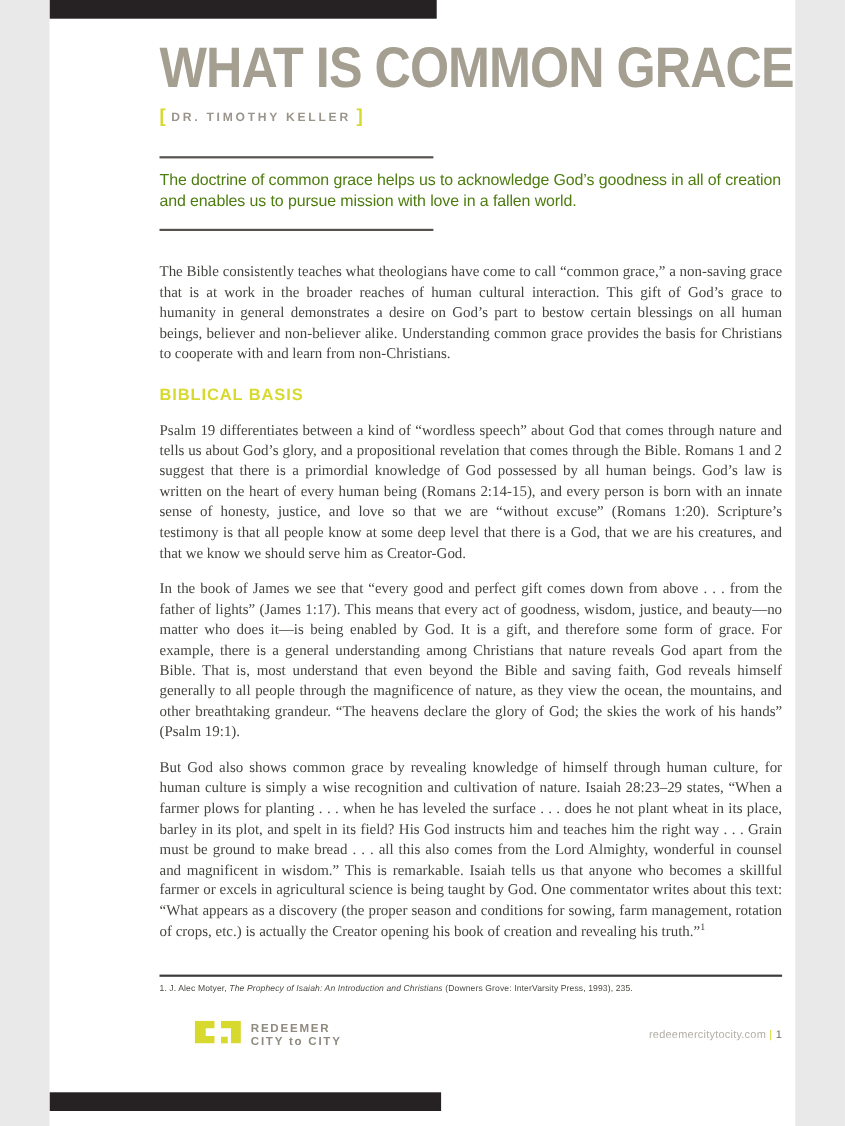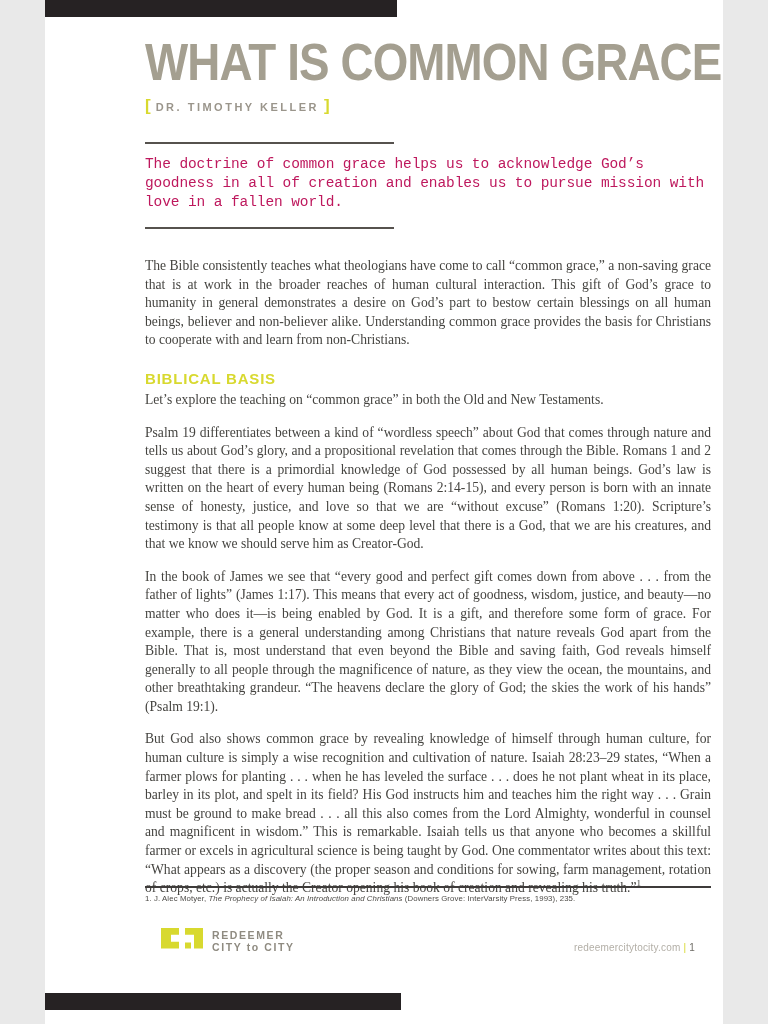--- a/index.html
+++ b/index.html
@@ -62,24 +62,24 @@
   }
   .rule {
     width: 249px;
     height: 0;
     border-top: 2px solid #56524e;
   }
   .rule-1 { margin-top: 25px; }
   .rule-2 { margin-top: 15px; }
   .deck {
     margin-top: 11px;
-    font-family: Liberation Mono, monospace;
+    font-family: Liberation Sans, sans-serif;
     font-size: 14.5px;
     line-height: 19px;
-    color: #be185d;
+    color: #4d7c0f;
     letter-spacing: -0.1px;
   }
   .body-copy {
     font-family: "Liberation Serif", serif;
     font-size: 13.6px;
     line-height: 18.6px;
     color: #454440;
     text-align: justify;
   }
   .intro { margin-top: 28px; }
@@ -107,24 +107,24 @@
     border-top: 2px solid #3e3b3a;
     padding-top: 6px;
     font-family: "Liberation Sans", sans-serif;
     font-size: 7.8px;
     color: #4c4a46;
     letter-spacing: 0.1px;
   }
   .footnote-block .book { font-style: italic; }
   .footer {
     position: absolute;
-    left: 84px; top: 928px;
+    left: 100px; top: 928px;
     width: 566px;
     display: flex;
-    align-items: flex-end;
+    align-items: flex-start;
     justify-content: space-between;
     padding-left: 32px;
   }
   .brand {
     display: flex;
     align-items: flex-start;
     gap: 9px;
   }
   .brand-mark { display: block; }
   .brand-text {
@@ -164,21 +164,20 @@
     <div class="rule rule-1"></div>
 
     <div class="deck">The doctrine of common grace helps us to acknowledge God’s goodness in all of creation and enables us to pursue mission with love in a fallen world.</div>
 
     <div class="rule rule-2"></div>
 
     <p class="body-copy intro">The Bible consistently teaches what theologians have come to call “common grace,” a non-saving grace that is at work in the broader reaches of human cultural interaction. This gift of God’s grace to humanity in general demonstrates a desire on God’s part to bestow certain blessings on all human beings, believer and non-believer alike. Understanding common grace provides the basis for Christians to cooperate with and learn from non-Christians.</p>
 
     <div class="section-heading">BIBLICAL BASIS</div>
 
-    <p class="body-copy section-lead">Let’s explore the teaching on “common grace” in both the Old and New Testaments.</p>
 
     <p class="body-copy para">Psalm 19 differentiates between a kind of “wordless speech” about God that comes through nature and tells us about God’s glory, and a propositional revelation that comes through the Bible. Romans 1 and 2 suggest that there is a primordial knowledge of God possessed by all human beings. God’s law is written on the heart of every human being (Romans 2:14-15), and every person is born with an innate sense of honesty, justice, and love so that we are “without excuse” (Romans 1:20). Scripture’s testimony is that all people know at some deep level that there is a God, that we are his creatures, and that we know we should serve him as Creator-God.</p>
 
     <p class="body-copy para">In the book of James we see that “every good and perfect gift comes down from above . . . from the father of lights” (James 1:17). This means that every act of goodness, wisdom, justice, and beauty—no matter who does it—is being enabled by God. It is a gift, and therefore some form of grace. For example, there is a general understanding among Christians that nature reveals God apart from the Bible. That is, most understand that even beyond the Bible and saving faith, God reveals himself generally to all people through the magnificence of nature, as they view the ocean, the mountains, and other breathtaking grandeur. “The heavens declare the glory of God; the skies the work of his hands” (Psalm 19:1).</p>
 
     <p class="body-copy para"><span>But God also shows common grace by revealing knowledge of himself through human culture, for human culture is simply a wise recognition and cultivation of nature. Isaiah 28:23–29 states, “When a farmer plows for planting . . . when he has leveled the surface . . . does he not plant wheat in its place, barley in its plot, and spelt in its field? His God instructs him and teaches him the right way . . . Grain must be ground to make bread . . . all this also comes from the Lord Almighty, wonderful in counsel and magnificent in wisdom.” This is remarkable. Isaiah tells us that anyone who becomes a skillful farmer or excels in agricultural science is being taught by God. One commentator writes about this text: “What appears as a discovery (the proper season and conditions for sowing, farm management, rotation of crops, etc.) is actually the Creator opening his book of creation and revealing his truth.”</span><sup>1</sup></p>
 
   </div>
 
   <div class="footnote-block">

